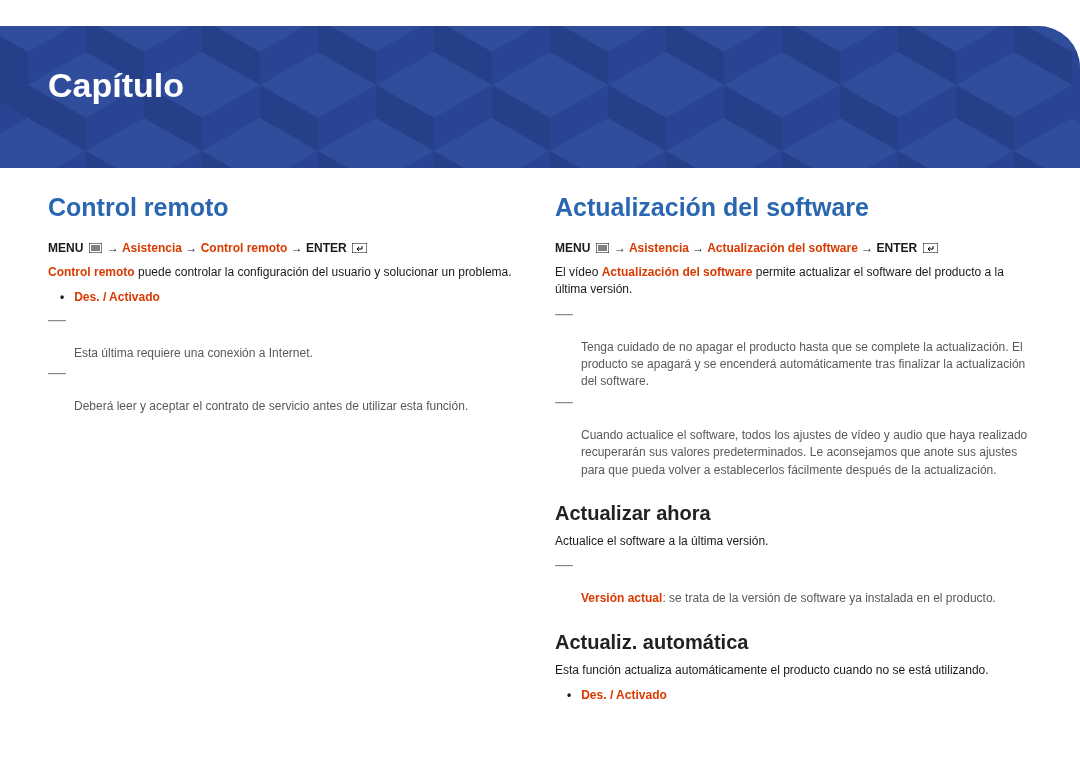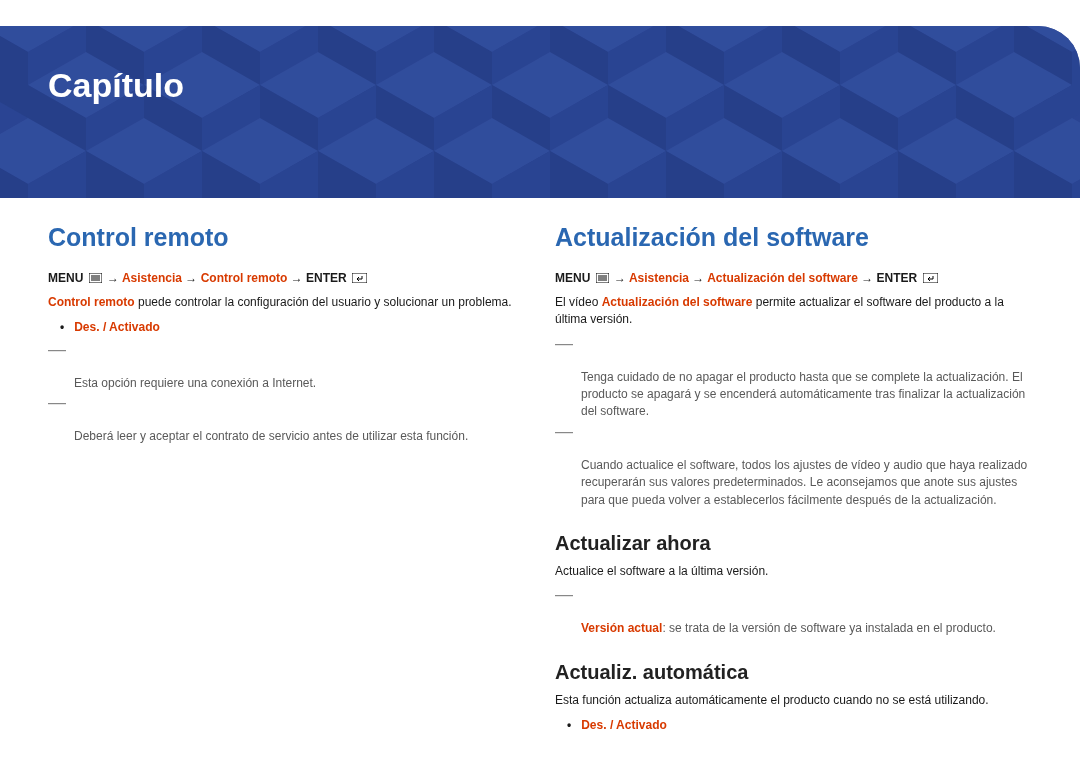--- a/index.html
+++ b/index.html
@@ -23,21 +23,21 @@
   }
   .page {
     width: var(--page-width);
     min-height: 763px;
     position: relative;
   }
 
   
   .banner {
     position: relative;
-    height: 172px;
+    height: 142px;
     margin-top: 26px;
     overflow: hidden;
     background: var(--banner-blue);
     border-top-right-radius: 42px;
   }
   .banner-pattern {
     position: absolute;
     inset: 0;
     display: flex;
     flex-wrap: wrap;
@@ -213,21 +213,21 @@
         <span class="inline-highlight">Control remoto</span><span> puede controlar la configuración del usuario y solucionar un problema.</span>
       </p>
 
       <div class="bullet-row">
         <span class="bullet-dot">•</span>
         <span class="opt-red">Des. / Activado</span>
       </div>
 
       <div class="note-row">
         <span class="note-dash">―</span>
-        <span class="note-text">Esta opción requiere una conexión a Internet.</span>
+        <span class="note-text">Esta última requiere una conexión a Internet.</span>
       </div>
       <div class="note-row">
         <span class="note-dash">―</span>
         <span class="note-text">Deberá leer y aceptar el contrato de servicio antes de utilizar esta función.</span>
       </div>
     </div>
 
     <div class="col">
       <h2 class="section">Actualización del software</h2>
 

